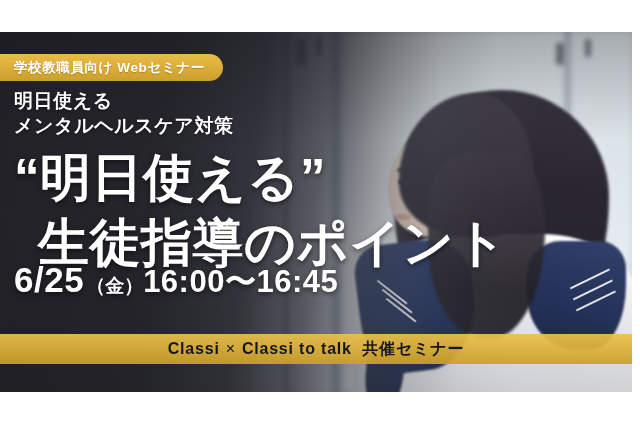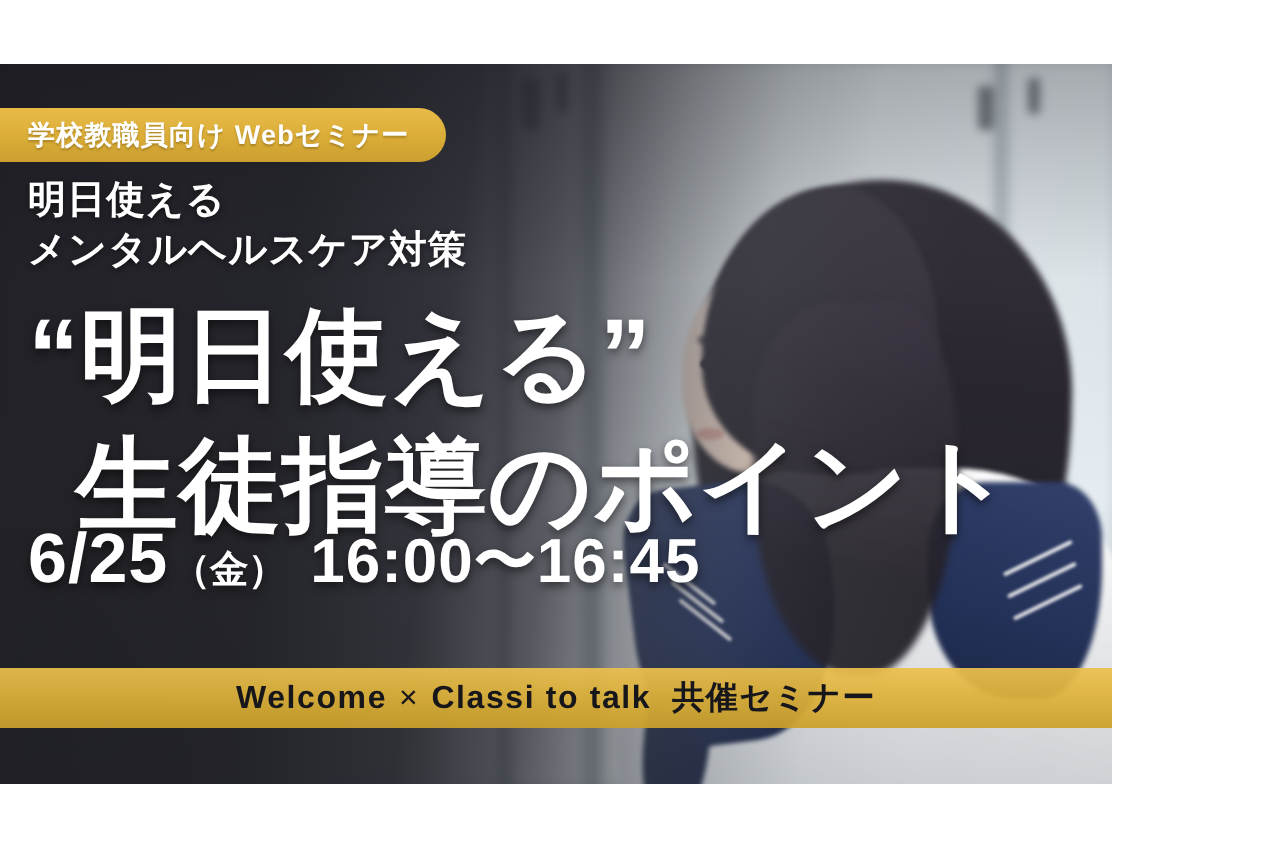--- a/index.html
+++ b/index.html
@@ -21,21 +21,21 @@
     width: 640px;
     height: 426px;
     background: #ffffff;
   }
 
   
   .banner {
     position: absolute;
     left: 0;
     top: 32px;
-    width: 556px;
+    width: 632px;
     height: 360px;
     overflow: hidden;
     background: #2c2f38;
   }
 
   
   .photo {
     position: absolute;
     inset: 0;
     overflow: hidden;
@@ -294,21 +294,21 @@
     top: 228px;
     display: flex;
     align-items: baseline;
     color: #ffffff;
     text-shadow: 0 2px 5px rgba(0,0,0,0.55);
     white-space: nowrap;
     text-align: center;
   }
   .daterow .d-date { font-size: 35px; font-weight: 700; letter-spacing: 0.5px; }
   .daterow .d-dow  { font-size: 19px; font-weight: 700; margin-left: 2px; }
-  .daterow .d-time { font-size: 31px; font-weight: 700; margin-left: 12px; letter-spacing: 0.5px; }
+  .daterow .d-time { font-size: 31px; font-weight: 700; letter-spacing: 0.5px; }
 
   
   .footer-band {
     position: absolute;
     left: 0;
     top: 302px;
     width: 100%;
     height: 30px;
     background: linear-gradient(180deg, rgba(236,192,78,0.93) 0%, rgba(222,178,58,0.93) 45%, rgba(203,160,42,0.93) 100%);
     display: flex;
@@ -385,19 +385,19 @@
       </div>
 
       <div class="daterow">
         <span class="d-date">6/25</span>
         <span class="d-dow">（金）</span>
         <span class="d-time">16:00〜16:45</span>
       </div>
 
       <div class="footer-band">
         <div class="fb-text">
-          <span>Welcome</span><span class="fb-x">×</span><span>Classi to talk</span>&nbsp;&nbsp;<span>共催セミナー</span>
+          <span>Classi</span><span class="fb-x">×</span><span>Classi to talk</span>&nbsp;&nbsp;<span>共催セミナー</span>
         </div>
       </div>
 
     </div>
   </div>
 </div>
 
 </body></html>

